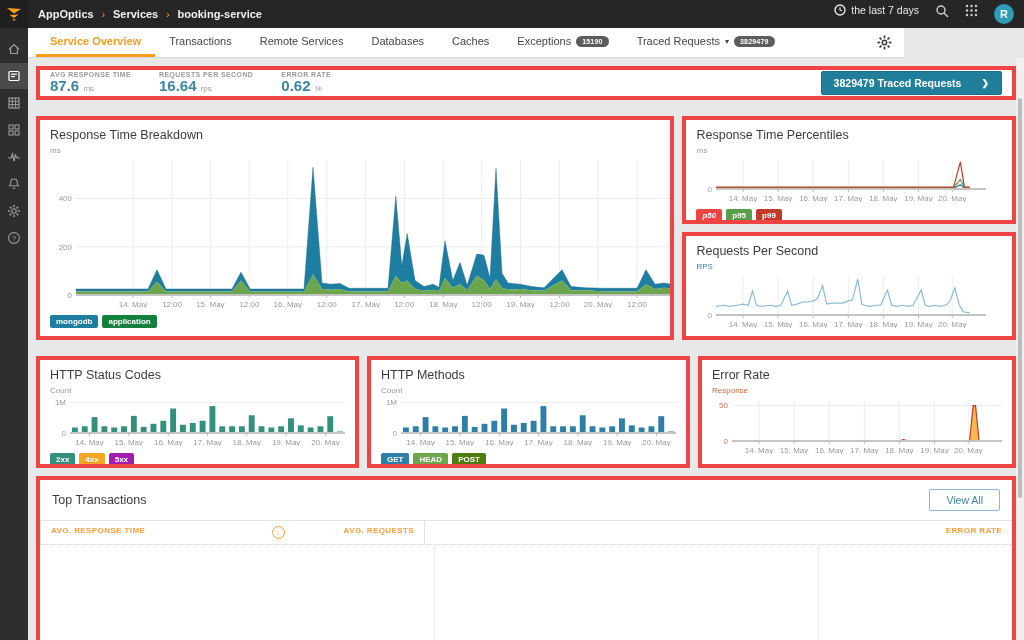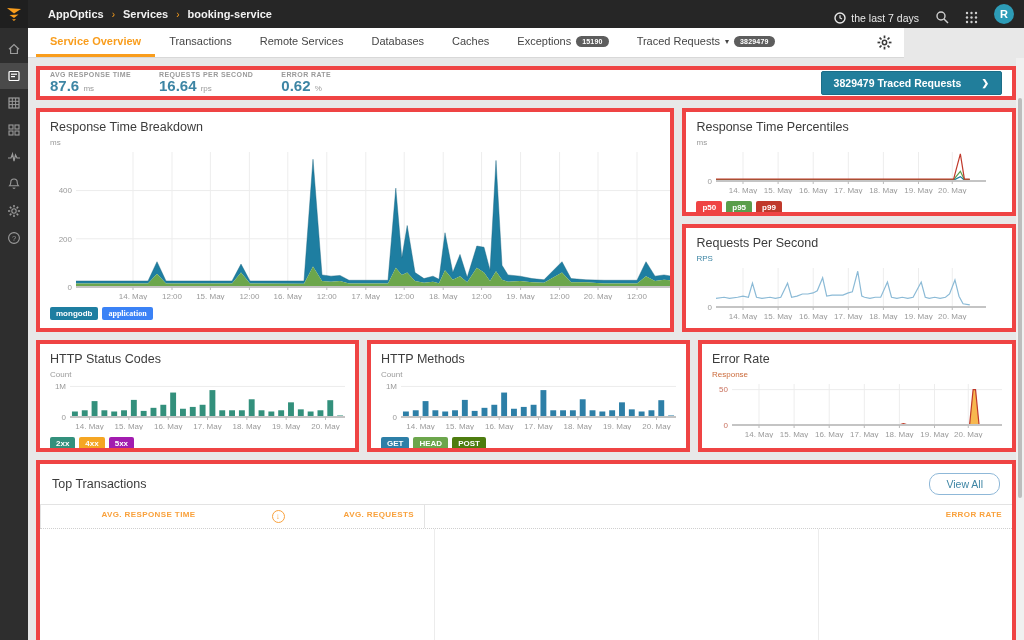--- a/index.html
+++ b/index.html
@@ -3,24 +3,24 @@
 <meta charset="utf-8">
 <style>
   * { box-sizing: border-box; margin: 0; padding: 0; }
   html,body { width:1024px; height:640px; overflow:hidden; background:#e8e8e8;
     font-family:"Liberation Sans", sans-serif; }
 
   
   .topbar { position:absolute; top:0; left:0; width:1024px; height:28px; background:#262626;
     display:flex; align-items:center; z-index:30; }
   .logo { width:28px; height:28px; display:flex; align-items:center; justify-content:center; background:#1f1f1f; }
-  .crumbs { display:flex; align-items:center; margin-left:20px; gap:8px; }
+  .crumbs { display:flex; align-items:center; margin-left:10px; gap:8px; }
   .crumb { color:#f2f2f2; font-size:11px; font-weight:bold; cursor:pointer; }
   .crumb-sep { color:#f99d1c; font-size:10px; }
-  .topbar-right { margin-left:auto; display:flex; align-items:flex-end; gap:16px; padding-right:10px; }
+  .topbar-right { margin-left:auto; display:flex; align-items:flex-start; gap:16px; padding-right:10px; }
   .timerange { display:flex; align-items:center; gap:5px; color:#e8e8e8; font-size:10.5px; cursor:pointer; }
   .tb-icon { display:flex; align-items:center; cursor:pointer; }
   .avatar { width:20px; height:20px; border-radius:50%; background:#2d9cb7; color:#fff;
     font-size:11px; font-weight:bold; display:flex; align-items:center; justify-content:center; cursor:pointer; }
 
   
   .sidebar { position:absolute; top:28px; left:0; width:28px; height:612px; background:#2e2e2e; z-index:20;
     display:flex; flex-direction:column; align-items:center; padding-top:8px; }
   .side-item { width:28px; height:26px; display:flex; align-items:center; justify-content:center;
     cursor:pointer; margin-bottom:1px; }
@@ -45,33 +45,33 @@
   .stats { display:flex; gap:28px; }
   .stat { display:flex; flex-direction:column; justify-content:center; }
   .stat-label { font-size:7px; color:#9a9a9a; letter-spacing:.4px; font-weight:bold; }
   .stat-value { font-size:15px; color:#3d85a4; font-weight:bold; line-height:15px; }
   .stat-unit { font-size:8px; color:#9a9a9a; font-weight:normal; }
   .traced-btn { margin-left:auto; background:#217e9b; border:1px solid #1c6e88; color:#fff;
     font-size:10.5px; font-weight:bold; padding:5px 12px; border-radius:2px; cursor:pointer;
     display:flex; align-items:center; gap:20px; font-family:"Liberation Sans", sans-serif; }
   .traced-btn .chev { font-size:9px; }
 
-  .row { display:flex; gap:8px; margin-top:8px; }
+  .row { display:flex; gap:8px; margin-top:16px; }
   .chart-card { padding:8px 10px; position:relative; overflow:hidden; }
   .card-title { font-size:12.5px; color:#3c3c3c; margin-bottom:4px; }
   .unit { font-size:8px; margin-bottom:1px; }
   .legend { display:flex; gap:4px; margin-top:3px; }
   .chip { font-size:8px; font-weight:bold; color:#fff; padding:2px 6px; border-radius:2px; cursor:pointer; }
 
   
   .table-card { margin-top:8px; height:200px; overflow:hidden; padding:0; }
   .tt-head { display:flex; align-items:center; justify-content:space-between; padding:9px 12px; }
   .tt-title { font-size:12.5px; color:#3c3c3c; }
   .viewall-btn { background:#fff; border:1px solid #8fb8d8; color:#3d85a4; font-size:10.5px;
-    padding:4px 16px; border-radius:10px; cursor:pointer; font-family:"Liberation Sans", sans-serif; }
+    padding:4px 16px; border-radius:2px; cursor:pointer; font-family:"Liberation Sans", sans-serif; }
   .tt-cols { display:flex; border-top:1px solid #e3e3e3; border-bottom:1px dotted #cfcfcf; }
   .tt-col { padding:5px 10px; font-size:8px; font-weight:bold; color:#f9a13c; letter-spacing:.4px; cursor:pointer; }
   .tt-col.bl { border-left:1px solid #e3e3e3; }
   .sort-circle { display:inline-flex; width:13px; height:13px; border:1px solid #f9a13c; border-radius:50%;
     color:#f9a13c; font-size:8px; align-items:center; justify-content:center; }
   .tt-body { position:relative; height:130px; }
   .tt-body .vline { position:absolute; top:0; bottom:0; width:0; border-left:1px solid #ececec; }
 
   
   .scrollbar { position:absolute; top:58px; right:0; width:8px; height:582px; background:#f0f0f0; z-index:25; }
@@ -313,21 +313,21 @@
           <text x="470.6" y="150.5" text-anchor="middle" fill="#9a9a9a" font-size="8">19. May</text>
           <line x1="509.59999999999997" x2="509.59999999999997" y1="139" y2="142" stroke="#bbbbbb"></line>
           <text x="509.59999999999997" y="150.5" text-anchor="middle" fill="#9a9a9a" font-size="8">12:00</text>
           <line x1="548" x2="548" y1="139" y2="142" stroke="#bbbbbb"></line>
           <text x="548" y="150.5" text-anchor="middle" fill="#9a9a9a" font-size="8">20. May</text>
           <line x1="587" x2="587" y1="139" y2="142" stroke="#bbbbbb"></line>
           <text x="587" y="150.5" text-anchor="middle" fill="#9a9a9a" font-size="8">12:00</text>
         </svg>
       <div class="legend" id="legend-chart-rtb">
           <span class="chip" style="background: rgb(30, 126, 161);">mongodb</span>
-          <span class="chip" style="background: #3b82f6; font-family: Liberation Serif, serif;">application</span>
+          <span class="chip" style="background: #15803d;">application</span>
         </div>
     </div>
     <div style="width:342px;display:flex;flex-direction:column;gap:8px;">
       <div class="card chart-card" style="height:108px;">
         <div class="card-title">Response Time Percentiles</div>
         <div class="unit" id="unit-chart-pct" style="color: rgb(154, 154, 154);">ms</div>
         <svg id="chart-pct" width="296" height="46">
             <line x1="47" x2="47" y1="4" y2="33" stroke="#ededed" stroke-width="1"></line>
             <line x1="82.1" x2="82.1" y1="4" y2="33" stroke="#ededed" stroke-width="1"></line>
             <line x1="117.2" x2="117.2" y1="4" y2="33" stroke="#ededed" stroke-width="1"></line>
@@ -349,21 +349,21 @@
             <line x1="152.3" x2="152.3" y1="33" y2="36" stroke="#bbbbbb"></line>
             <text x="152.3" y="44.5" text-anchor="middle" fill="#9a9a9a" font-size="8">17. May</text>
             <line x1="187.4" x2="187.4" y1="33" y2="36" stroke="#bbbbbb"></line>
             <text x="187.4" y="44.5" text-anchor="middle" fill="#9a9a9a" font-size="8">18. May</text>
             <line x1="222.5" x2="222.5" y1="33" y2="36" stroke="#bbbbbb"></line>
             <text x="222.5" y="44.5" text-anchor="middle" fill="#9a9a9a" font-size="8">19. May</text>
             <line x1="256.25" x2="256.25" y1="33" y2="36" stroke="#bbbbbb"></line>
             <text x="256.25" y="44.5" text-anchor="middle" fill="#9a9a9a" font-size="8">20. May</text>
           </svg>
         <div class="legend" id="legend-chart-pct">
-            <span class="chip" style="background: #ef4444;">p50</span>
+            <span class="chip" style="background: #ef4444; font-style: italic;">p50</span>
             <span class="chip" style="background: rgb(90, 158, 75);">p95</span>
             <span class="chip" style="background: rgb(192, 57, 43);">p99</span>
           </div>
       </div>
       <div class="card chart-card" style="height:108px;">
         <div class="card-title">Requests Per Second</div>
         <div class="unit" id="unit-chart-rps" style="color: rgb(61, 133, 164);">RPS</div>
         <svg id="chart-rps" width="296" height="56">
             <line x1="47" x2="47" y1="4" y2="43" stroke="#ededed" stroke-width="1"></line>
             <line x1="82.1" x2="82.1" y1="4" y2="43" stroke="#ededed" stroke-width="1"></line>
@@ -543,21 +543,21 @@
         </svg>
     </div>
   </div>
 
   <div class="card table-card">
     <div class="tt-head">
       <span class="tt-title">Top Transactions</span>
       <button class="viewall-btn">View All</button>
     </div>
     <div class="tt-cols" id="table-cols">
-        <div class="tt-col bl" style="width: 216px; text-align: center;">AVG. RESPONSE TIME</div>
+        <div class="tt-col bl" style="width: 216px; text-align: left;">AVG. RESPONSE TIME</div>
         <div class="tt-col" style="width: 44px; text-align: center;"><span class="sort-circle">↓</span></div>
         <div class="tt-col" style="width: 124px; text-align: right;">AVG. REQUESTS</div>
         <div class="tt-col bl" style="width: auto; flex: 1 1 0%; text-align: right;">ERROR RATE</div>
       </div>
     <div class="tt-body" id="table-body">
       <div class="vline" style="left:394px;"></div>
       <div class="vline" style="left:778px;"></div>
     </div>
   </div>
 

